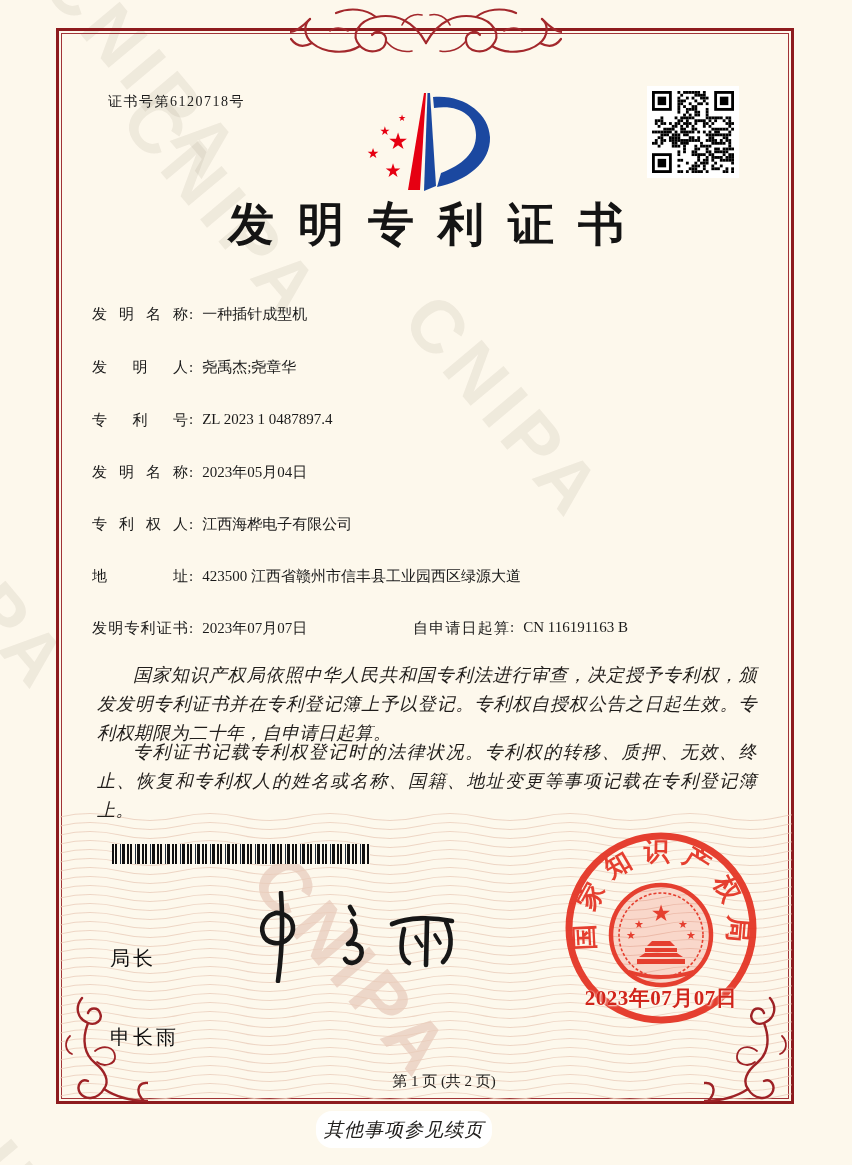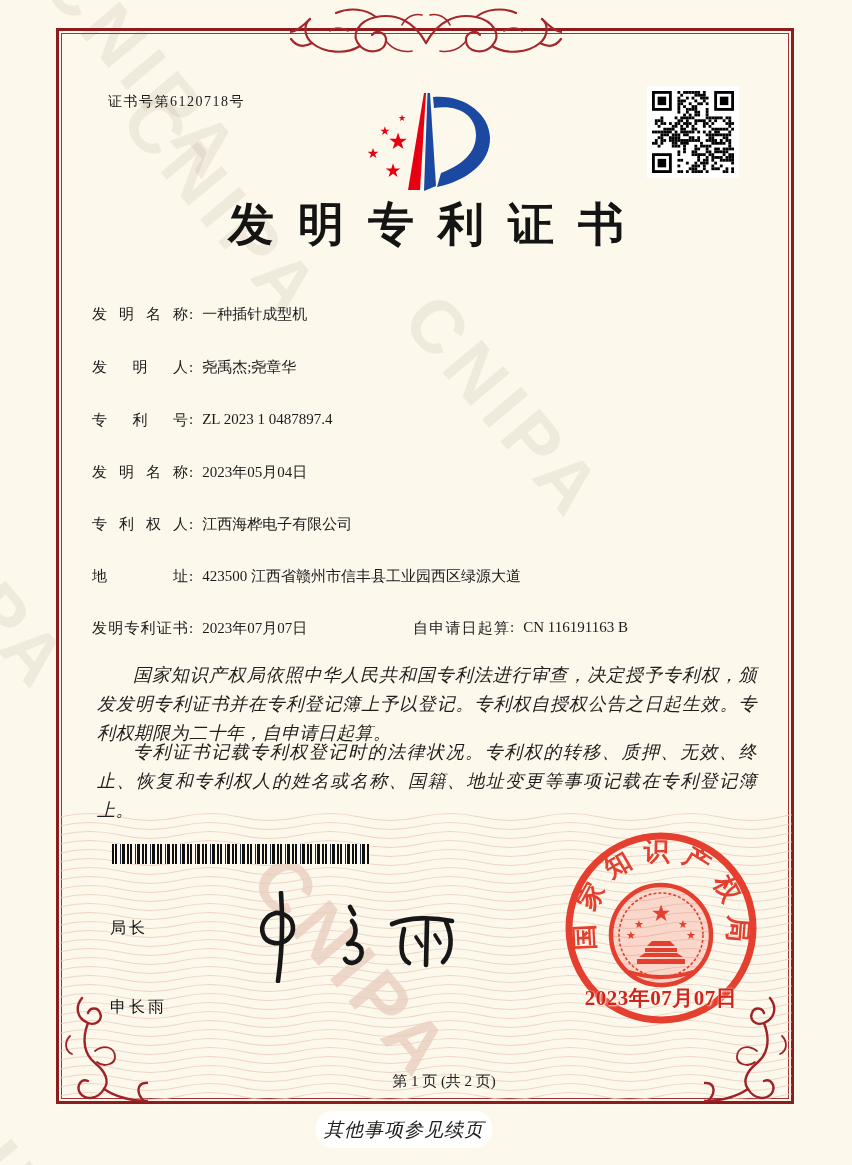--- a/index.html
+++ b/index.html
@@ -45,21 +45,21 @@
   
   .barcode{
     position:absolute;left:112px;top:844px;width:258px;height:20px;
     background:repeating-linear-gradient(90deg,
       #101010 0px,#101010 2px,#fdf8ec 2px,#fdf8ec 3px,
       #101010 3px,#101010 5px,#fdf8ec 5px,#fdf8ec 8px,
       #1a2a3a 8px,#1a2a3a 9px,#fdf8ec 9px,#fdf8ec 10px,
       #101010 10px,#101010 13px,#fdf8ec 13px,#fdf8ec 15px);
   }
   .officer{position:absolute;left:110px;font-family:"Liberation Sans","DejaVu Sans",sans-serif;
-    font-size:16px;letter-spacing:3px;color:#111;}
+    font-size:20px;letter-spacing:3px;color:#111;margin-top:27px;}
   
   .seal-date{
     position:absolute;left:578px;top:984px;width:166px;text-align:center;
     font-size:21px;font-weight:bold;color:#d1251b;letter-spacing:.5px;
     text-shadow:0 0 2px rgba(255,252,242,.85),1px 1px 2px rgba(255,252,242,.85);
   }
   .pageinfo{position:absolute;left:0;top:1072px;width:852px;text-align:center;font-size:15px;color:#22201e;margin-left:18px;}
   .notebox{
     position:absolute;left:316px;top:1111px;width:176px;height:37px;background:#ffffff;
     display:flex;align-items:center;justify-content:center;

